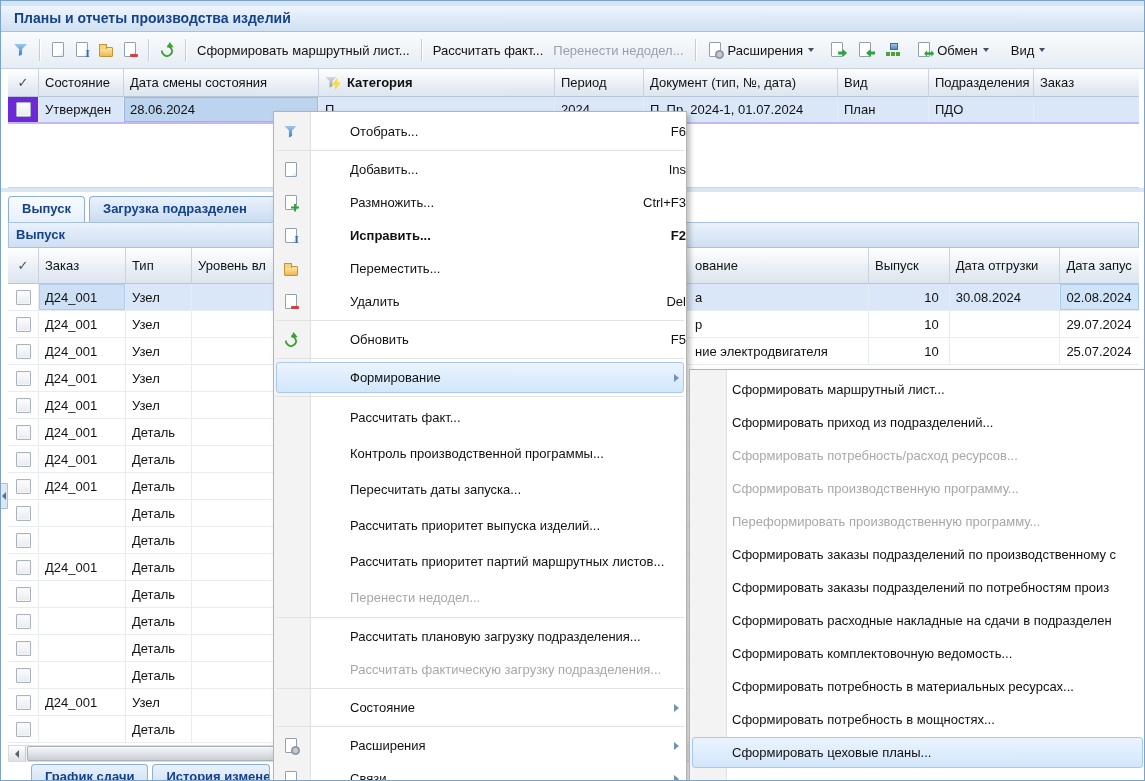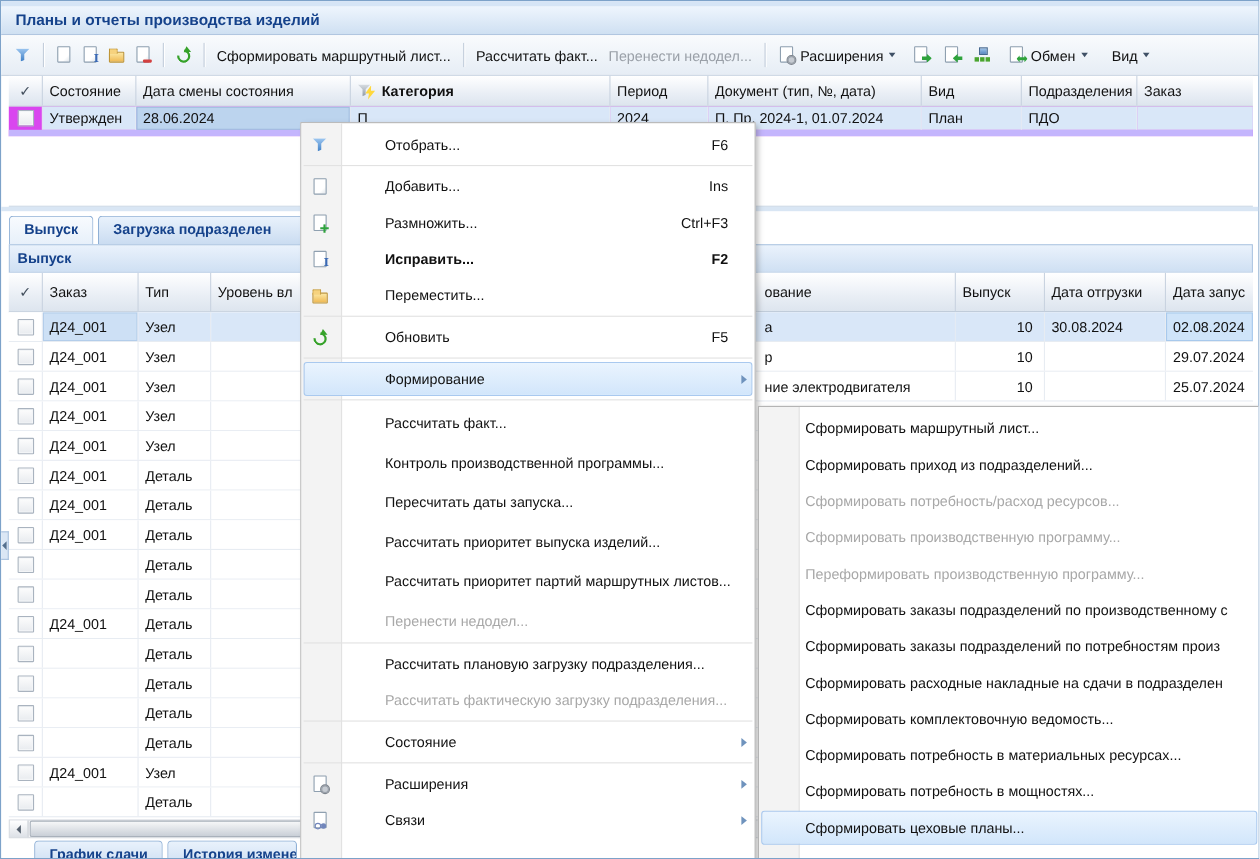--- a/index.html
+++ b/index.html
@@ -71,22 +71,22 @@
   
   .c-chk{width:31px;justify-content:center;}
   .c-state{width:85px;}
   .c-sdate{width:195px;}
   .c-cat{width:236px;font-weight:bold;}
   .c-per{width:89px;}
   .c-doc{width:194px;}
   .c-kind{width:91px;}
   .c-sub{width:105px;}
   .c-ord{flex:1;border-right:none;}
-  #topgrid-row{position:absolute;display:flex;left:7px;top:96px;width:1131px;height:27px;background:#d946ef;
-    border-bottom:6px solid #c4b5fd;box-sizing:border-box;}
+  #topgrid-row{position:absolute;display:flex;left:7px;top:96px;width:1131px;height:27px;background:#6d28d9;
+    border-bottom:2px solid #c4b5fd;box-sizing:border-box;}
   #topgrid-row .hlc{background:#d9e7f8;}
   #topgrid-row .selcell{background:#bcd4ee;box-shadow:inset 0 0 0 1px #9cbade;}
   #topgrid-body{position:absolute;left:7px;top:123px;width:1131px;height:63px;background:#fff;
     border-bottom:1px solid #c9d6e4;}
   #splitter{position:absolute;left:0;top:187px;width:100%;height:4px;background:#d9e6f4;}
   
   #tabbar{position:absolute;left:7px;top:191px;width:1131px;height:30px;display:flex;align-items:flex-end;}
   .tab{height:26px;line-height:24px;padding:0 13px;border:1px solid #8fb0d6;border-bottom:none;
     border-radius:4px 4px 0 0;background:linear-gradient(#e9f2fc,#cadcf1);font-weight:bold;color:#15428b;
     margin-right:4px;box-sizing:border-box;white-space:nowrap;overflow:hidden;}
@@ -132,21 +132,21 @@
   .menu{position:absolute;background:#fff;border:1px solid #b4b4b4;box-shadow:3px 3px 5px rgba(70,70,70,.35);
     overflow:hidden;box-sizing:border-box;padding-top:3px;}
   .menu .strip{position:absolute;left:0;top:0;bottom:0;width:36px;background:#f3f3f3;border-right:1px solid #e2e2e2;}
   #ctx{left:272px;top:110px;width:414px;height:671px;z-index:10;}
   #sub{left:688px;top:368px;width:457px;height:413px;z-index:11;}
   .mi{position:relative;display:flex;align-items:center;height:33px;z-index:1;font-size:13px;}
   .mi.tall{height:36px;}
   .mi .mic{position:absolute;left:9px;top:50%;margin-top:-8px;}
   .mi .lbl{margin-left:76px;position:relative;white-space:nowrap;}
   #sub .mi .lbl{margin-left:42px;}
-  .mi .sc{margin-left:auto;padding-right:24px;position:relative;}
+  .mi .sc{margin-left:auto;padding-right:0;position:relative;}
   .mi.bold{font-weight:bold;}
   .mi.disabled .lbl,.mi.disabled .sc{color:#a8a8a8;}
   .mi .arr{display:none;position:absolute;right:7px;top:50%;margin-top:-4px;width:0;height:0;
     border-left:5px solid #6f93bd;border-top:4px solid transparent;border-bottom:4px solid transparent;}
   .mi.witharrow .arr{display:block;}
   .mi.sep{height:5px;}
   .mi.sep::after{content:"";position:absolute;left:2px;right:2px;top:2px;border-top:1px solid #e2e2e2;}
   .mi.hl::before{content:"";position:absolute;left:2px;right:2px;top:1px;bottom:1px;border:1px solid #a9c9ef;
     border-radius:3px;background:linear-gradient(#eaf4fe,#d2e6fb);}
 </style>
@@ -452,20 +452,26 @@
           <span class="lbl">Исправить...</span>
           <span class="sc">F2</span>
 
         </div>
         <div class="mi">
           <span class="ic mic move-folder-icon"></span>
           <span class="lbl">Переместить...</span>
           <span class="sc"></span>
 
         </div>
+        <div class="mi">
+          <span class="ic mic delete-document-icon"></span>
+          <span class="lbl">Удалить</span>
+          <span class="sc">Del</span>
+
+        </div>
         <div class="mi sep">
           
           
           
           
         </div>
         <div class="mi">
           <span class="ic mic refresh-icon"></span>
           <span class="lbl">Обновить</span>
           <span class="sc">F5</span>

